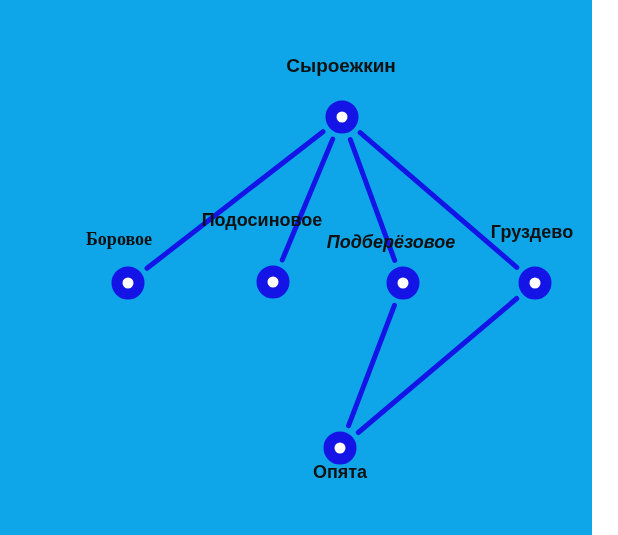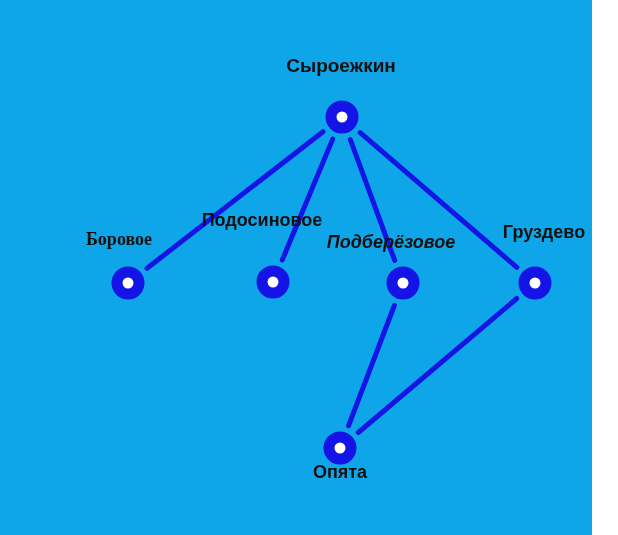--- a/index.html
+++ b/index.html
@@ -54,16 +54,16 @@
         <circle cx="403" cy="283" r="11" fill="#ffffff" stroke="#1414e6" stroke-width="11"></circle>
         <circle cx="535" cy="283" r="11" fill="#ffffff" stroke="#1414e6" stroke-width="11"></circle>
         <circle cx="340" cy="448" r="11" fill="#ffffff" stroke="#1414e6" stroke-width="11"></circle>
       </g>
   </svg>
   <div>
       <div class="node-label title" style="left: 341px; top: 66px;">Сыроежкин</div>
       <div class="node-label" style="left: 119px; top: 240px; font-family: Liberation Serif, serif;">Боровое</div>
       <div class="node-label" style="left: 262px; top: 221px;">Подосиновое</div>
       <div class="node-label" style="left: 391px; top: 243px; font-style: italic;">Подберёзовое</div>
-      <div class="node-label" style="left: 544px; top: 233px;">Груздево</div>
+      <div class="node-label" style="left: 532px; top: 233px;">Груздево</div>
       <div class="node-label" style="left: 340px; top: 473px;">Опята</div>
     </div>
 </div>
 
 </body></html>

